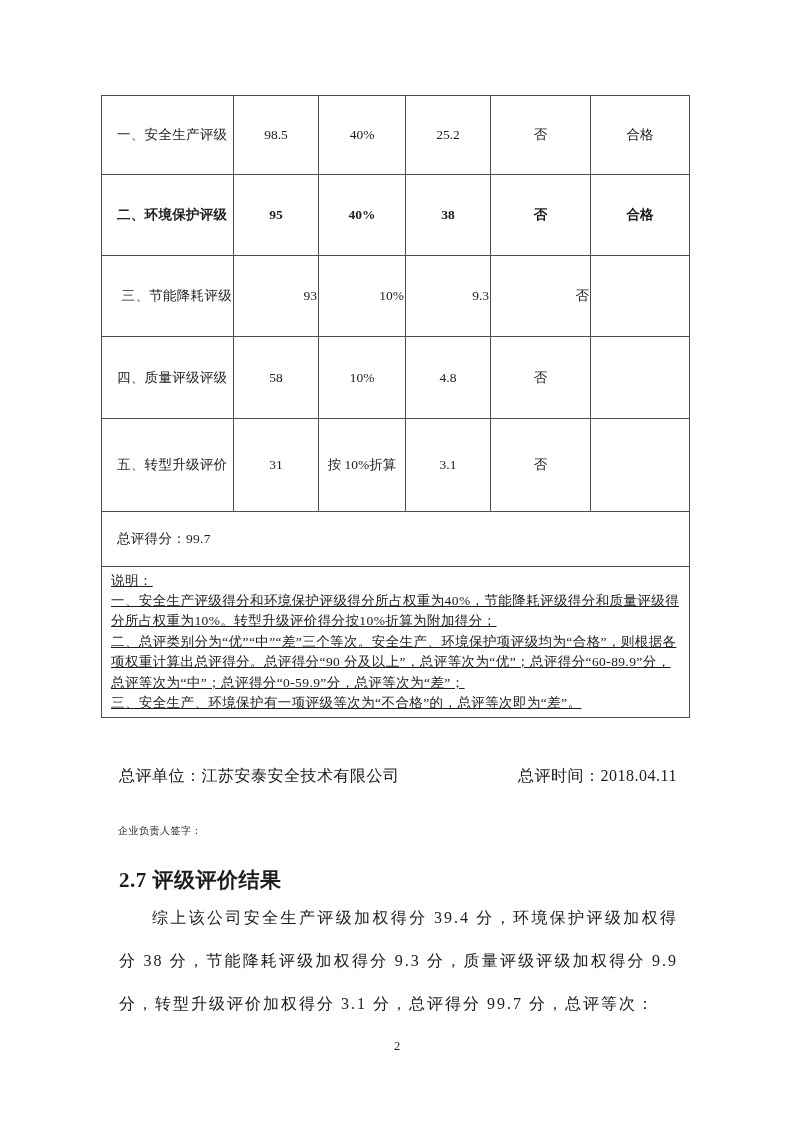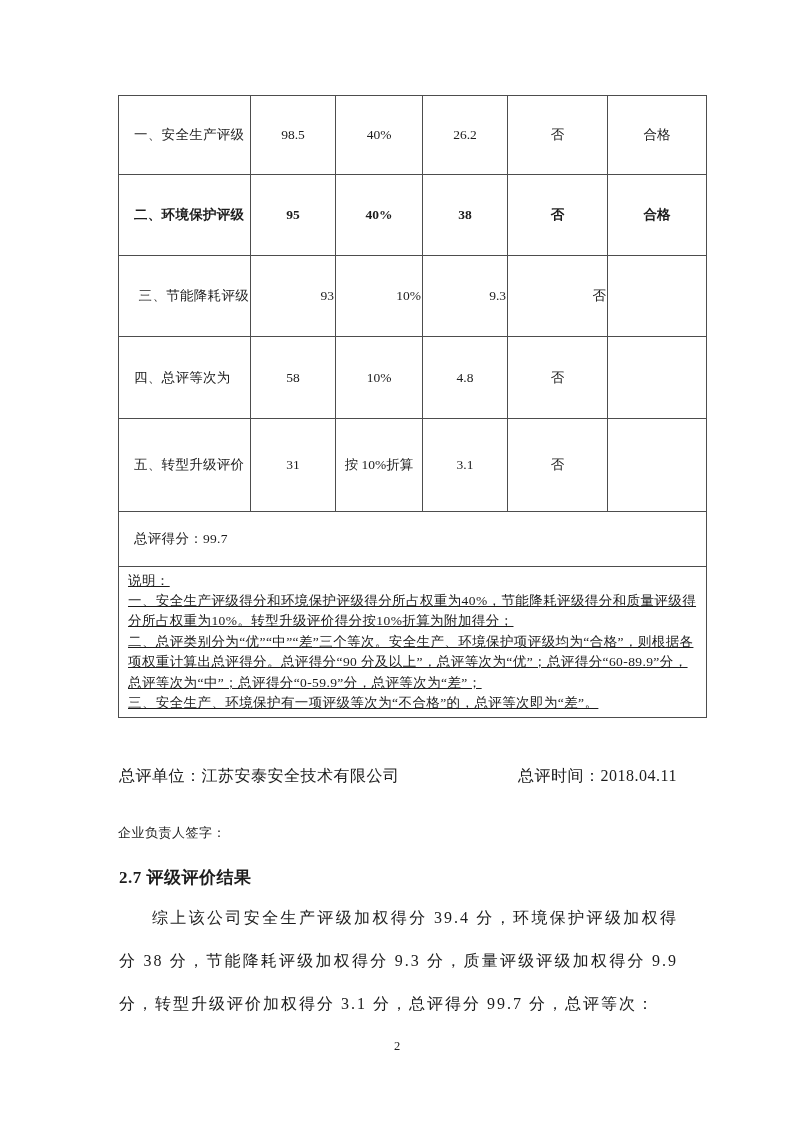--- a/index.html
+++ b/index.html
@@ -11,21 +11,21 @@
     position: relative;
     width: 794px;
     height: 1123px;
     background: #ffffff;
     font-family: "Liberation Serif", "DejaVu Serif", serif;
     color: #1c1c1c;
     overflow: hidden;
   }
   table.rating-table {
     position: absolute;
-    left: 118px;
+    left: 101px;
     top: 95px;
     width: 588px;
     border-collapse: collapse;
     table-layout: fixed;
   }
   table.rating-table td {
     border: 1px solid #4d4d4d;
     font-size: 13.5px;
     vertical-align: middle;
     overflow: hidden;
@@ -62,28 +62,28 @@
     display: flex;
     justify-content: space-between;
     font-size: 16px;
     letter-spacing: 0.5px;
     align-items: center;
   }
   .signature {
     position: absolute;
     top: 824px;
     left: 118px;
-    font-size: 13px;
+    font-size: 10px;
     letter-spacing: 0.5px;
   }
   .section-heading {
     position: absolute;
     top: 866px;
     left: 119px;
-    font-size: 17px;
+    font-size: 21px;
     font-weight: bold;
     letter-spacing: 0.5px;
   }
   .body-paragraph {
     position: absolute;
     top: 896px;
     left: 119px;
     width: 559px;
     font-size: 16px;
     line-height: 43px;
@@ -112,42 +112,42 @@
       <col style="width:87px">
       <col style="width:85px">
       <col style="width:100px">
       <col style="width:99px">
     </colgroup>
     <tbody>
       <tr class="rt-r1">
         <td class="lbl-cell">一、安全生产评级</td>
         <td class="num-cell">98.5</td>
         <td class="num-cell">40%</td>
-        <td class="num-cell">26.2</td>
+        <td class="num-cell">25.2</td>
         <td class="num-cell">否</td>
         <td class="num-cell">合格</td>
       </tr>
       <tr class="rt-r2">
         <td class="lbl-cell">二、环境保护评级</td>
         <td class="num-cell">95</td>
         <td class="num-cell">40%</td>
         <td class="num-cell">38</td>
         <td class="num-cell">否</td>
         <td class="num-cell">合格</td>
       </tr>
       <tr class="rt-r3">
         <td class="lbl-cell">三、节能降耗评级</td>
         <td class="num-cell">93</td>
         <td class="num-cell">10%</td>
         <td class="num-cell">9.3</td>
         <td class="num-cell">否</td>
         <td class="num-cell"></td>
       </tr>
       <tr class="rt-r4">
-        <td class="lbl-cell">四、总评等次为</td>
+        <td class="lbl-cell">四、质量评级评级</td>
         <td class="num-cell">58</td>
         <td class="num-cell">10%</td>
         <td class="num-cell">4.8</td>
         <td class="num-cell">否</td>
         <td class="num-cell"></td>
       </tr>
       <tr class="rt-r5">
         <td class="lbl-cell">五、转型升级评价</td>
         <td class="num-cell">31</td>
         <td class="num-cell">按 10%折算</td>

